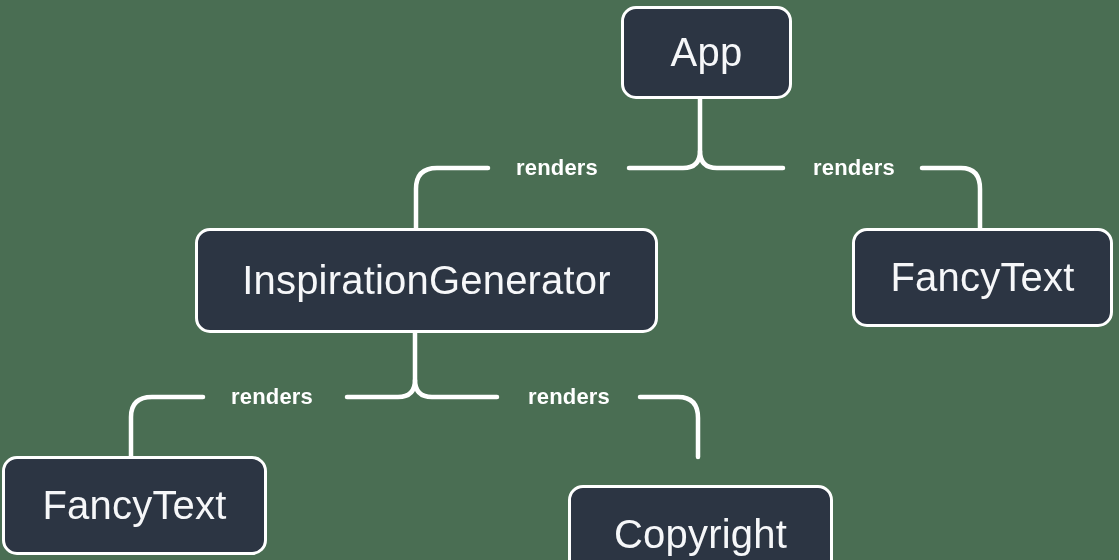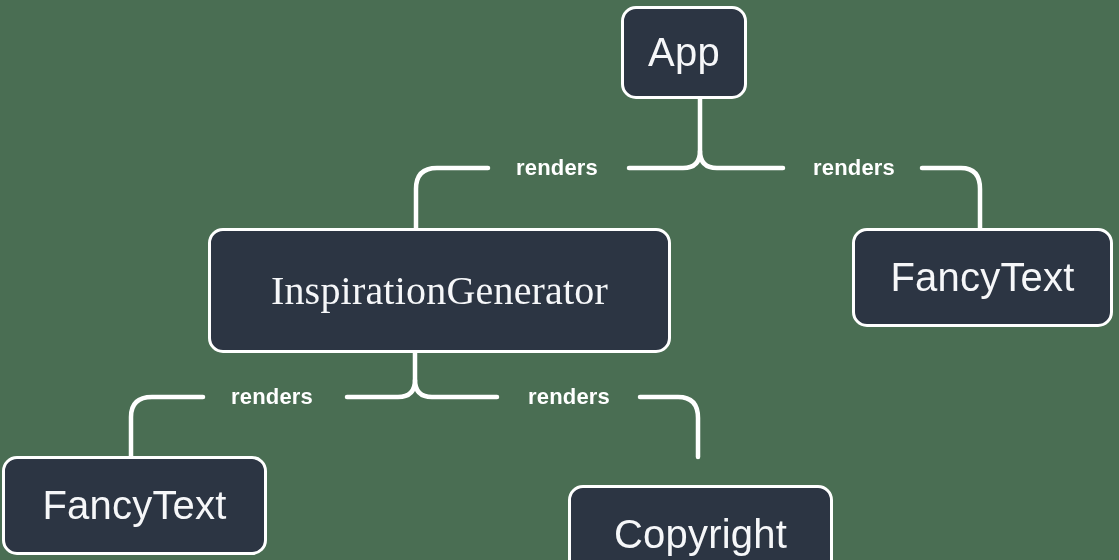--- a/index.html
+++ b/index.html
@@ -36,22 +36,22 @@
     border-radius: 15px;
     display: flex;
     align-items: center;
     justify-content: center;
     color: var(--node-text, #F6F7F9);
     font-size: 40px;
     font-weight: 500;
     letter-spacing: 0.2px;
     white-space: nowrap;
   }
-  .node-app        { left: 621px; top: 6px;   width: 126px; height: 93px; }
-  .node-ig         { left: 208px; top: 228px; width: 463px; height: 125px; font-family: Liberation Serif, serif; }
+  .node-app        { left: 621px; top: 6px;   width: 171px; height: 93px; }
+  .node-ig         { left: 195px; top: 228px; width: 463px; height: 105px; }
   .node-ft-top     { left: 852px; top: 228px; width: 261px; height: 99px; }
   .node-ft-bottom  { left: 2px;   top: 456px; width: 265px; height: 99px; }
   .node-copyright  { left: 568px; top: 457px; width: 265px; height: 98px; margin-top: 28px; }
   .edge-label {
     position: absolute;
     transform: translate(-50%, -50%);
     color: var(--edge-label-text, #FFFFFF);
     font-size: 22px;
     font-weight: 700;
     letter-spacing: 0.2px;

